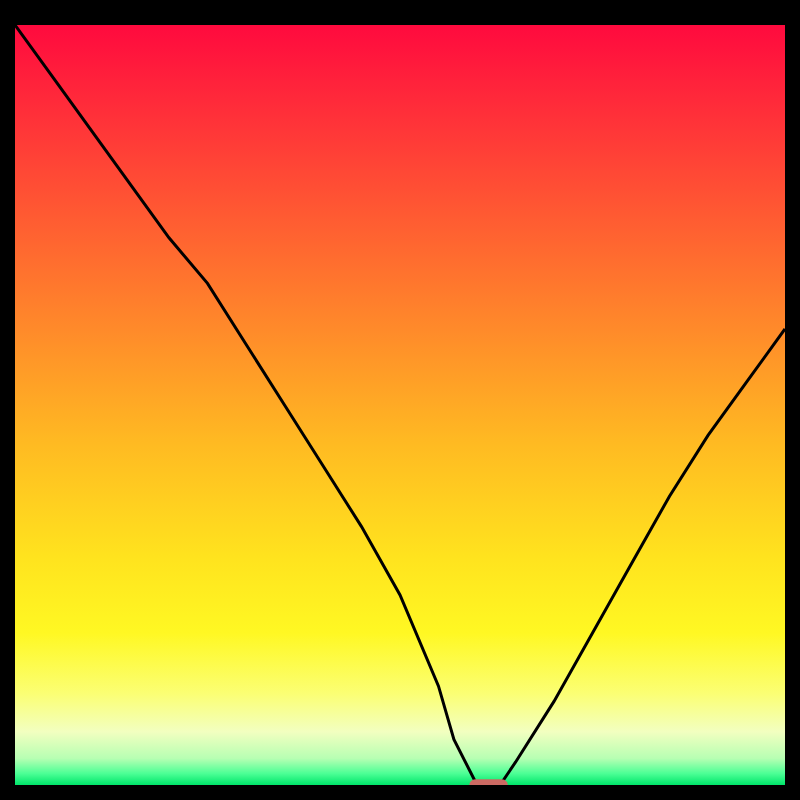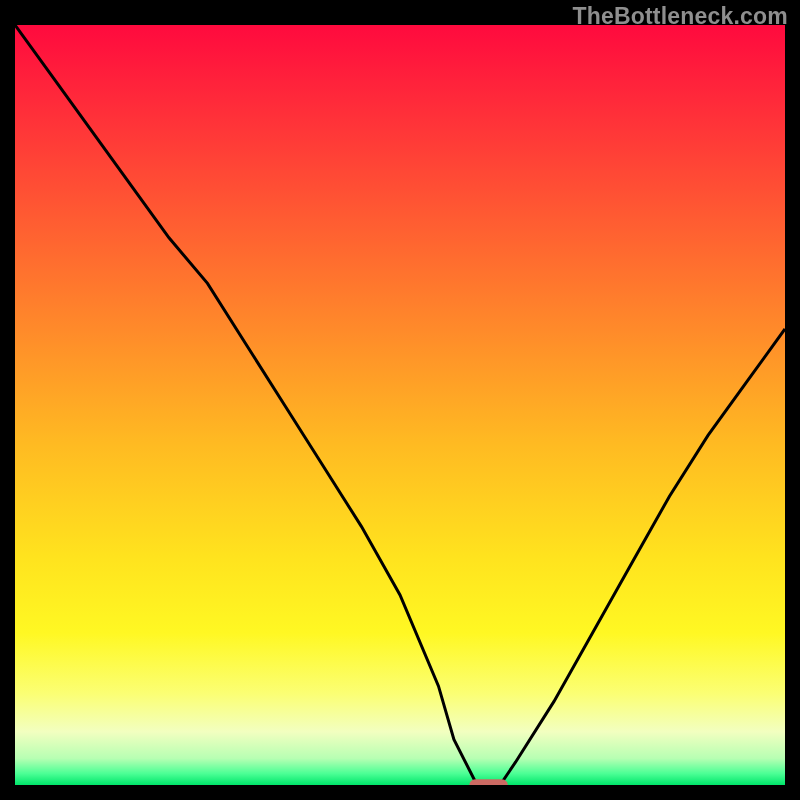--- a/index.html
+++ b/index.html
@@ -35,21 +35,20 @@
     color: #8f8f8f;
     letter-spacing: 0.2px;
   }
   svg { display: block; }
 </style>
 </head>
 <body>
 
 <div class="frame">
 
-  <div class="watermark">TheBottleneck.com</div>
 
   <div class="plot">
     <svg id="chart-svg" width="770" height="760" viewBox="0 0 770 760" preserveAspectRatio="none">
       <defs>
         <linearGradient id="bg-grad" x1="0" y1="0" x2="0" y2="1">
             <stop offset="0%" stop-color="#ff0a3e"></stop>
             <stop offset="10%" stop-color="#ff2a3a"></stop>
             <stop offset="25%" stop-color="#ff5a32"></stop>
             <stop offset="40%" stop-color="#ff8a2a"></stop>
             <stop offset="55.00000000000001%" stop-color="#ffba22"></stop>

